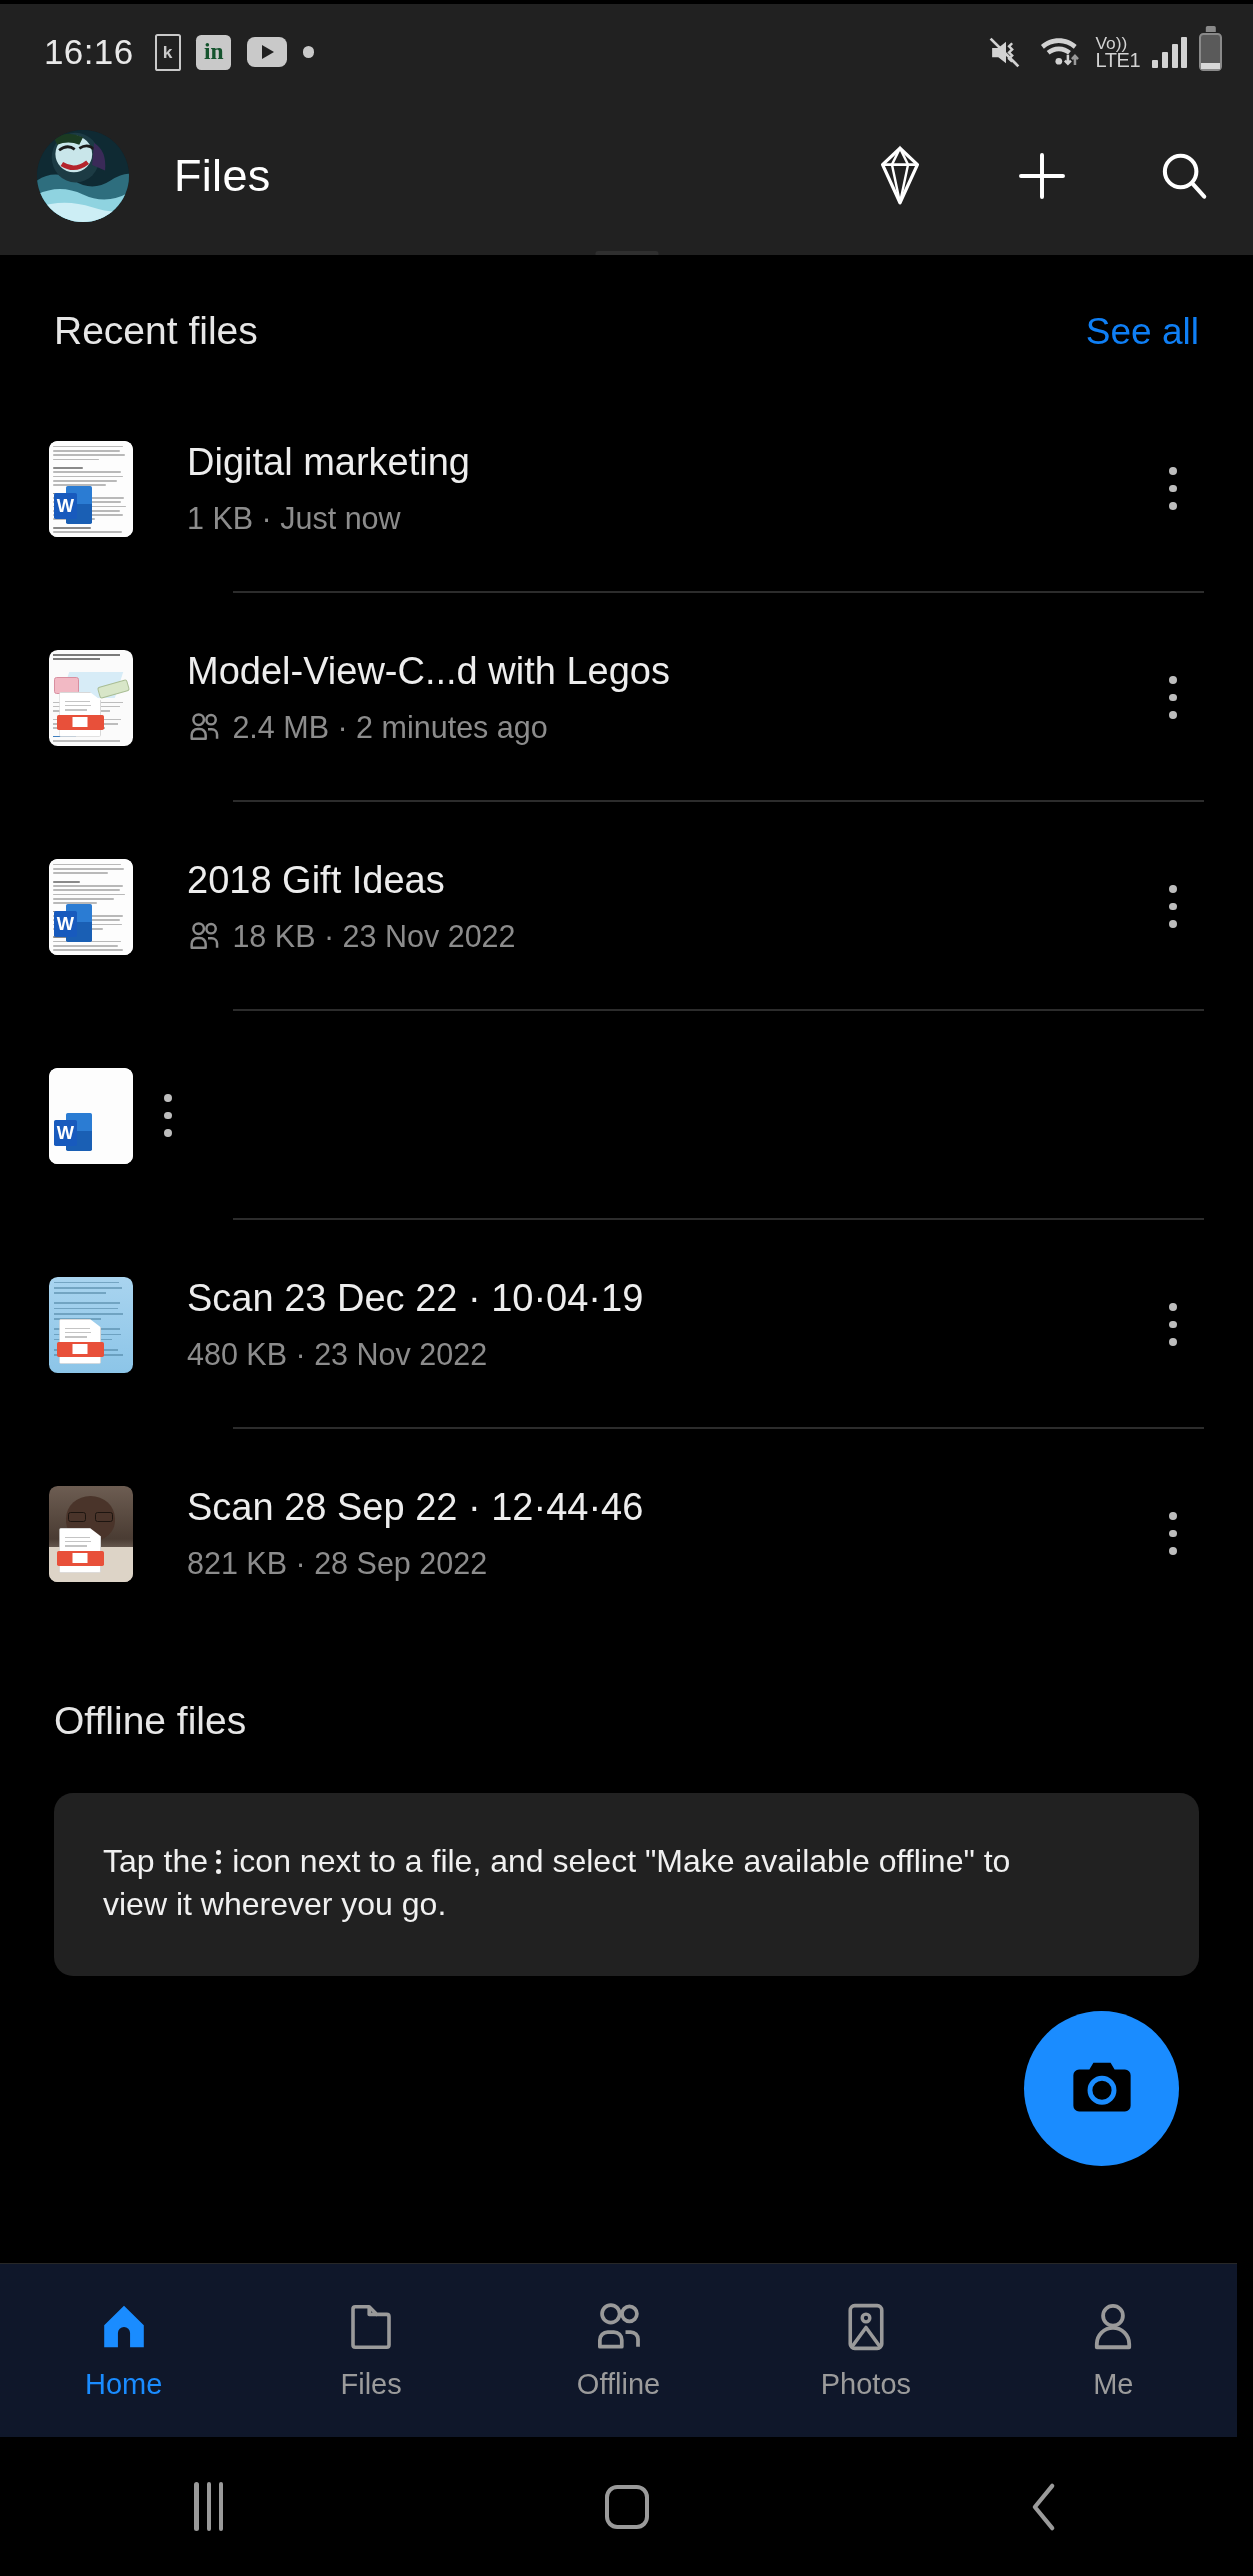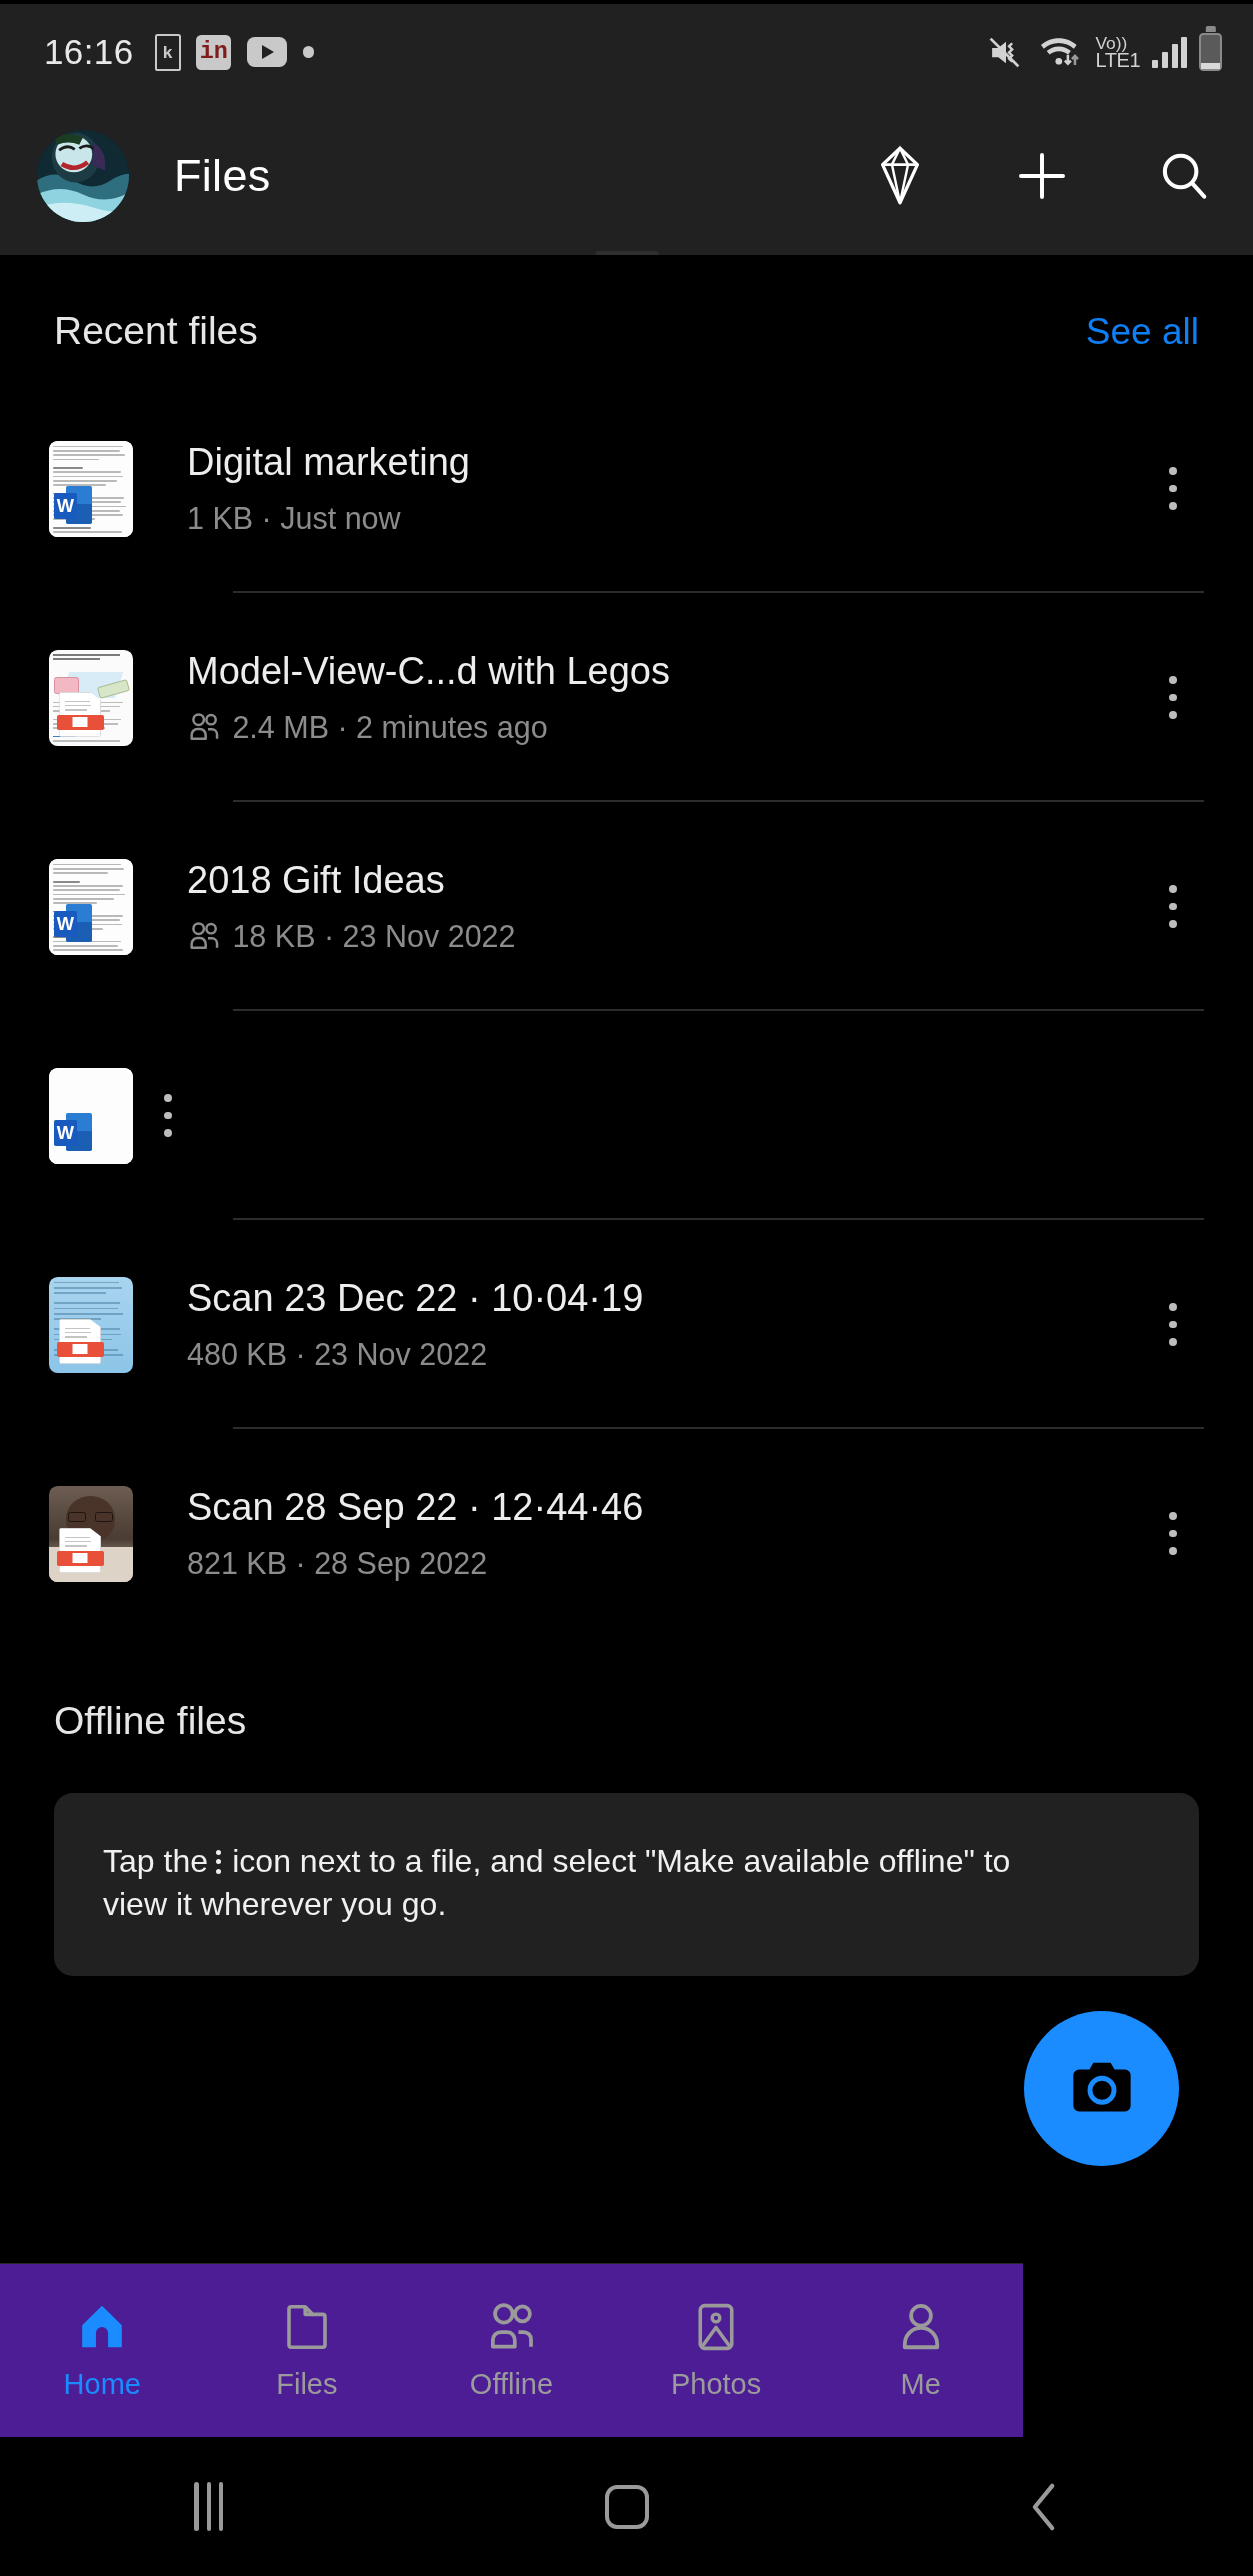--- a/index.html
+++ b/index.html
@@ -30,23 +30,23 @@
   .sb-left-icons { display: flex; align-items: center; gap: 15.7px; margin-left: 21px; }
   .sb-spacer { flex: 1; }
   .sb-right-icons { display: flex; align-items: center; gap: 12.2px; }
   .ic-kindle {
     width: 26px; height: 37px; border: 2.6px solid #c9c9c9; border-radius: 2.6px;
     display: flex; align-items: center; justify-content: center;
     color: #c9c9c9; font-size: 17.4px; font-weight: bold;
   }
   .ic-linkedin {
     width: 35px; height: 35px; background: #c9c9c9; border-radius: 5.2px;
-    color: #7f1d1d; font-size: 23.5px; font-weight: bold;
+    color: #14532d; font-size: 23.5px; font-weight: bold;
     display: flex; align-items: center; justify-content: center;
-    font-family: Liberation Mono, monospace; line-height: 1;
+    font-family: Liberation Serif, serif; line-height: 1;
     padding-bottom: 0;
   }
   .ic-youtube {
     width: 40px; height: 30px; background: #c9c9c9; border-radius: 7.8px;
     display: flex; align-items: center; justify-content: center;
   }
   .ic-youtube .tri {
     width: 0; height: 0;
     border-left: 12.2px solid #212121;
     border-top: 7.8px solid transparent;
@@ -262,22 +262,22 @@
   .fab {
     position: absolute; left: 1024px; top: 2011px;
     width: 155px; height: 155px; border-radius: 50%;
     background: #1a8cff;
     display: flex; align-items: center; justify-content: center;
   }
 
   
   .bottomnav {
     position: absolute; left: 0; bottom: 139px;
-    width: 1023px; height: 174px;
-    background: #4c1d95;
+    width: 1237px; height: 174px;
+    background: #0f172a;
     border-top: 1.7px solid #272727;
     display: flex; align-items: center;
   }
   .nav-item {
     flex: 1; display: flex; flex-direction: column;
     align-items: center; gap: 14px;
   }
   .nav-label { font-size: 29px; color: #9b9b9b; }
   .nav-item.active .nav-label { color: #1a8cff; }
 

